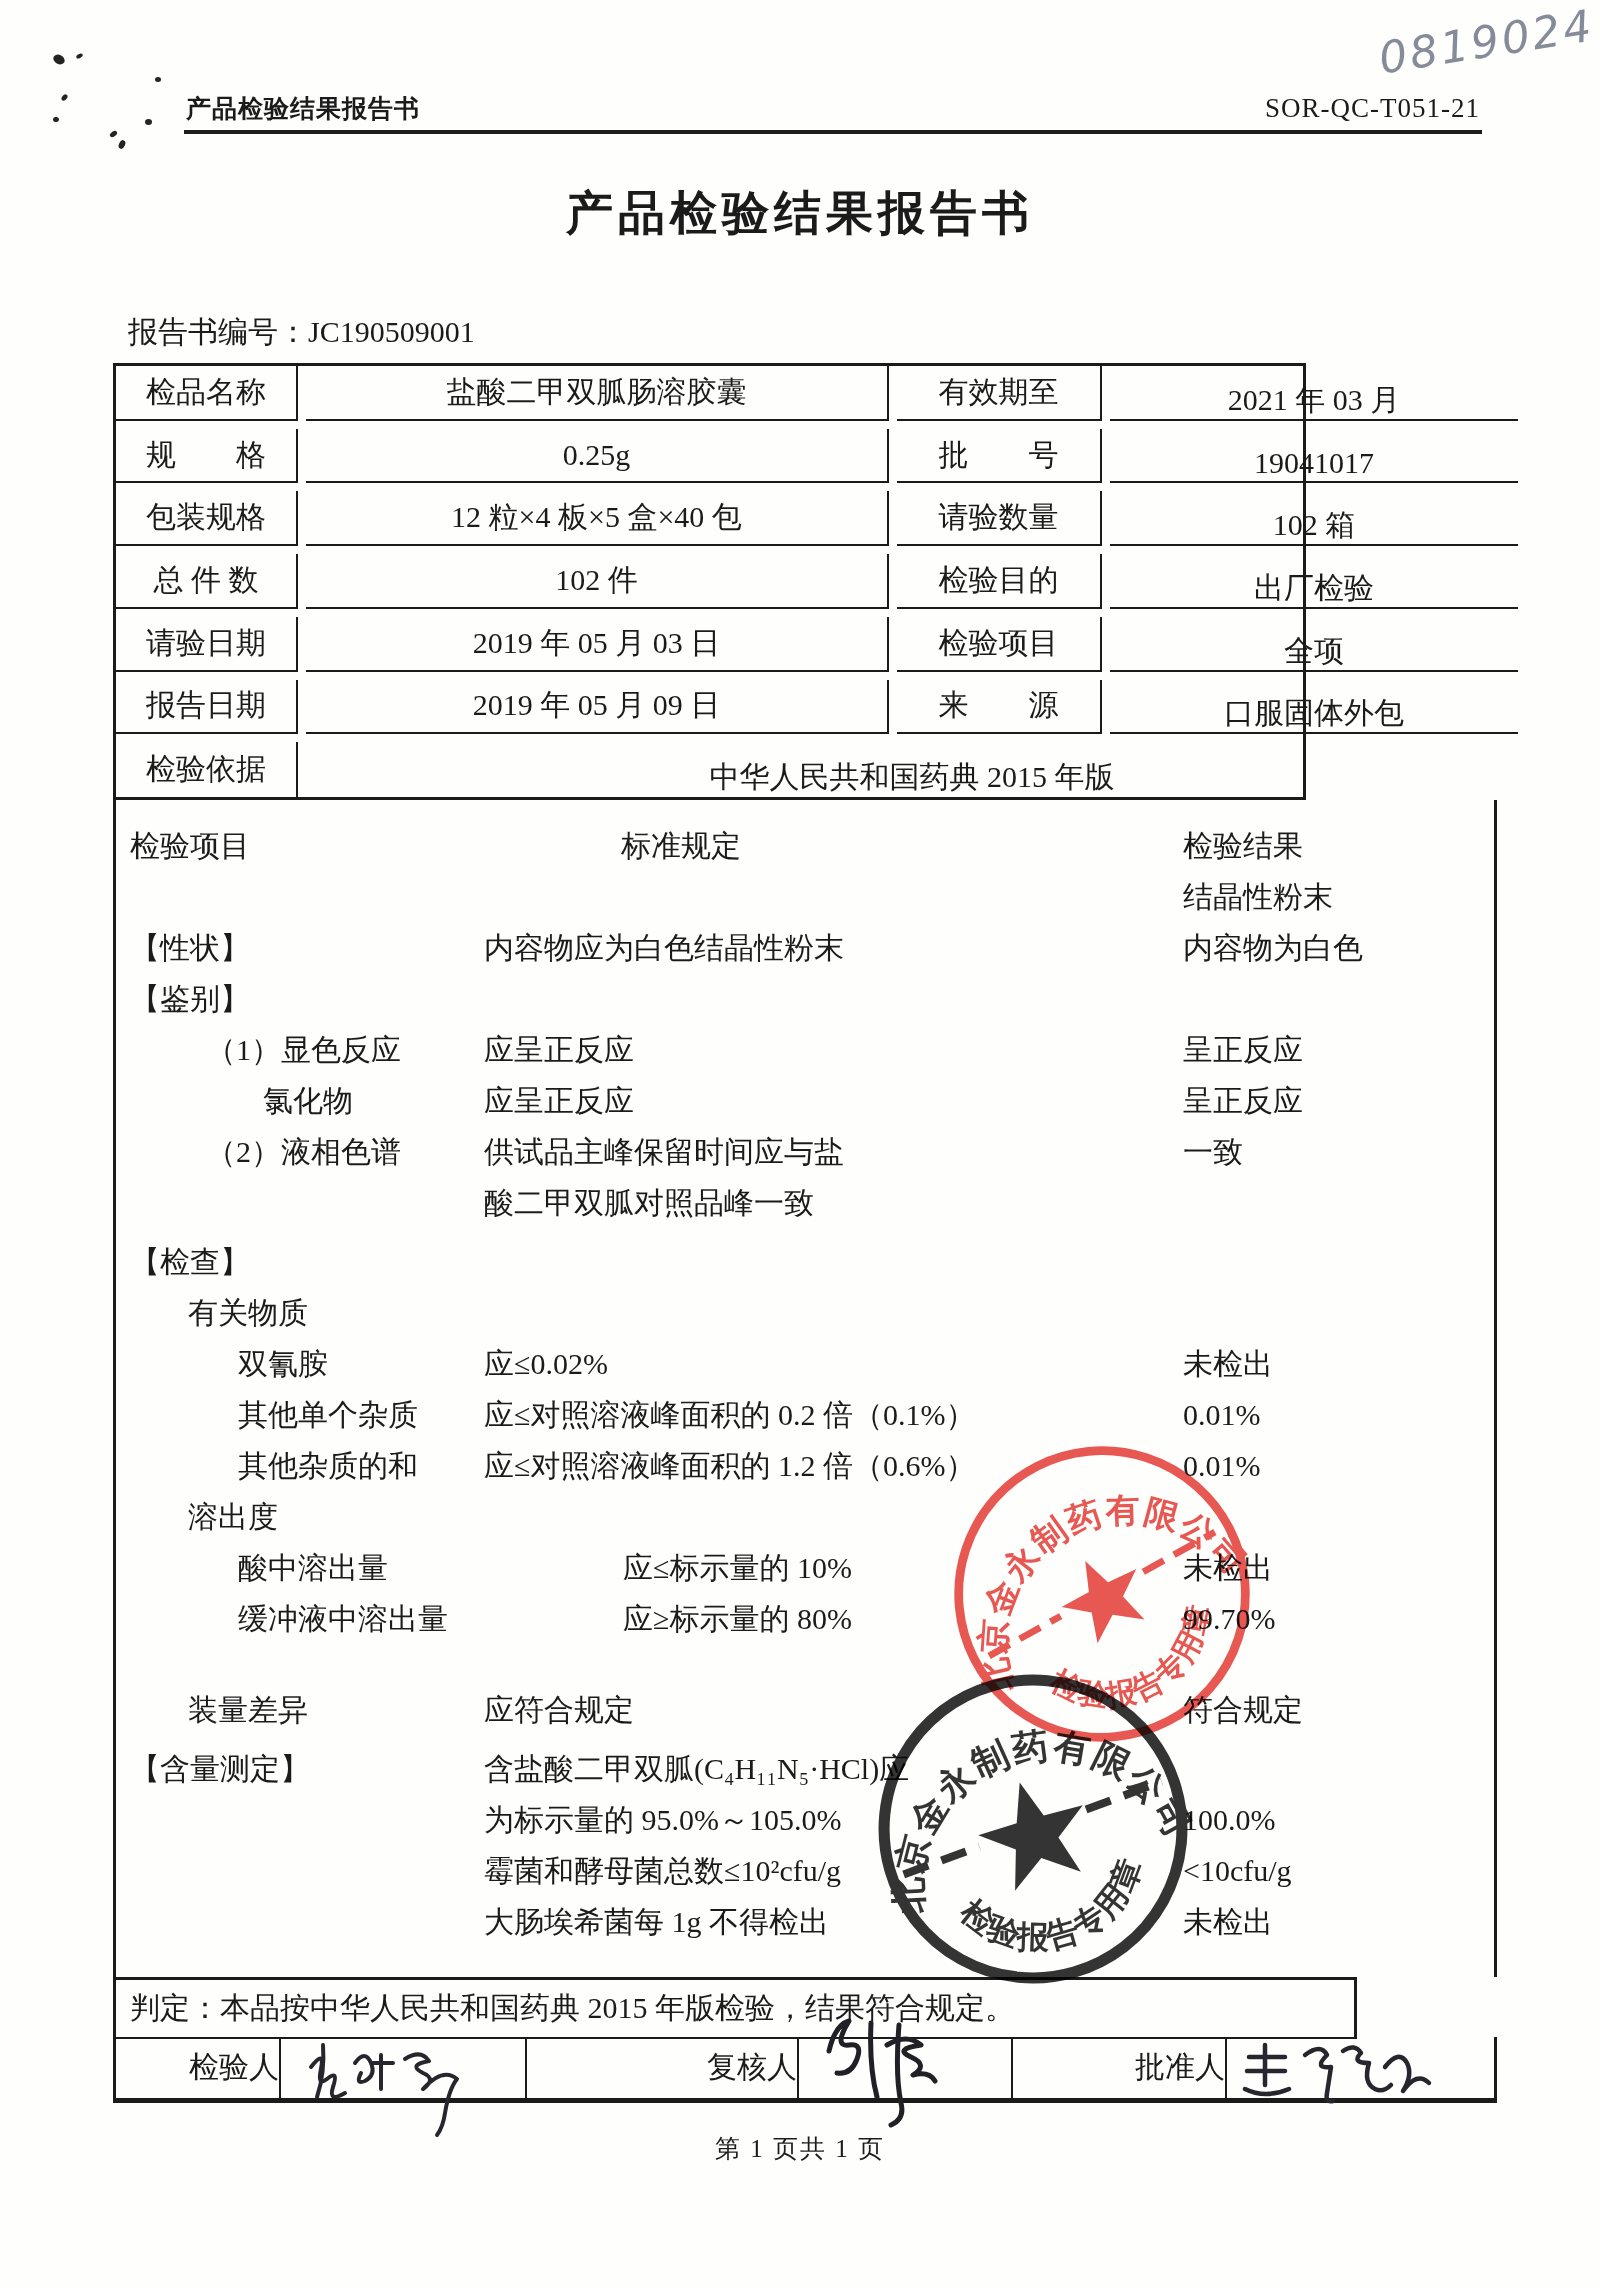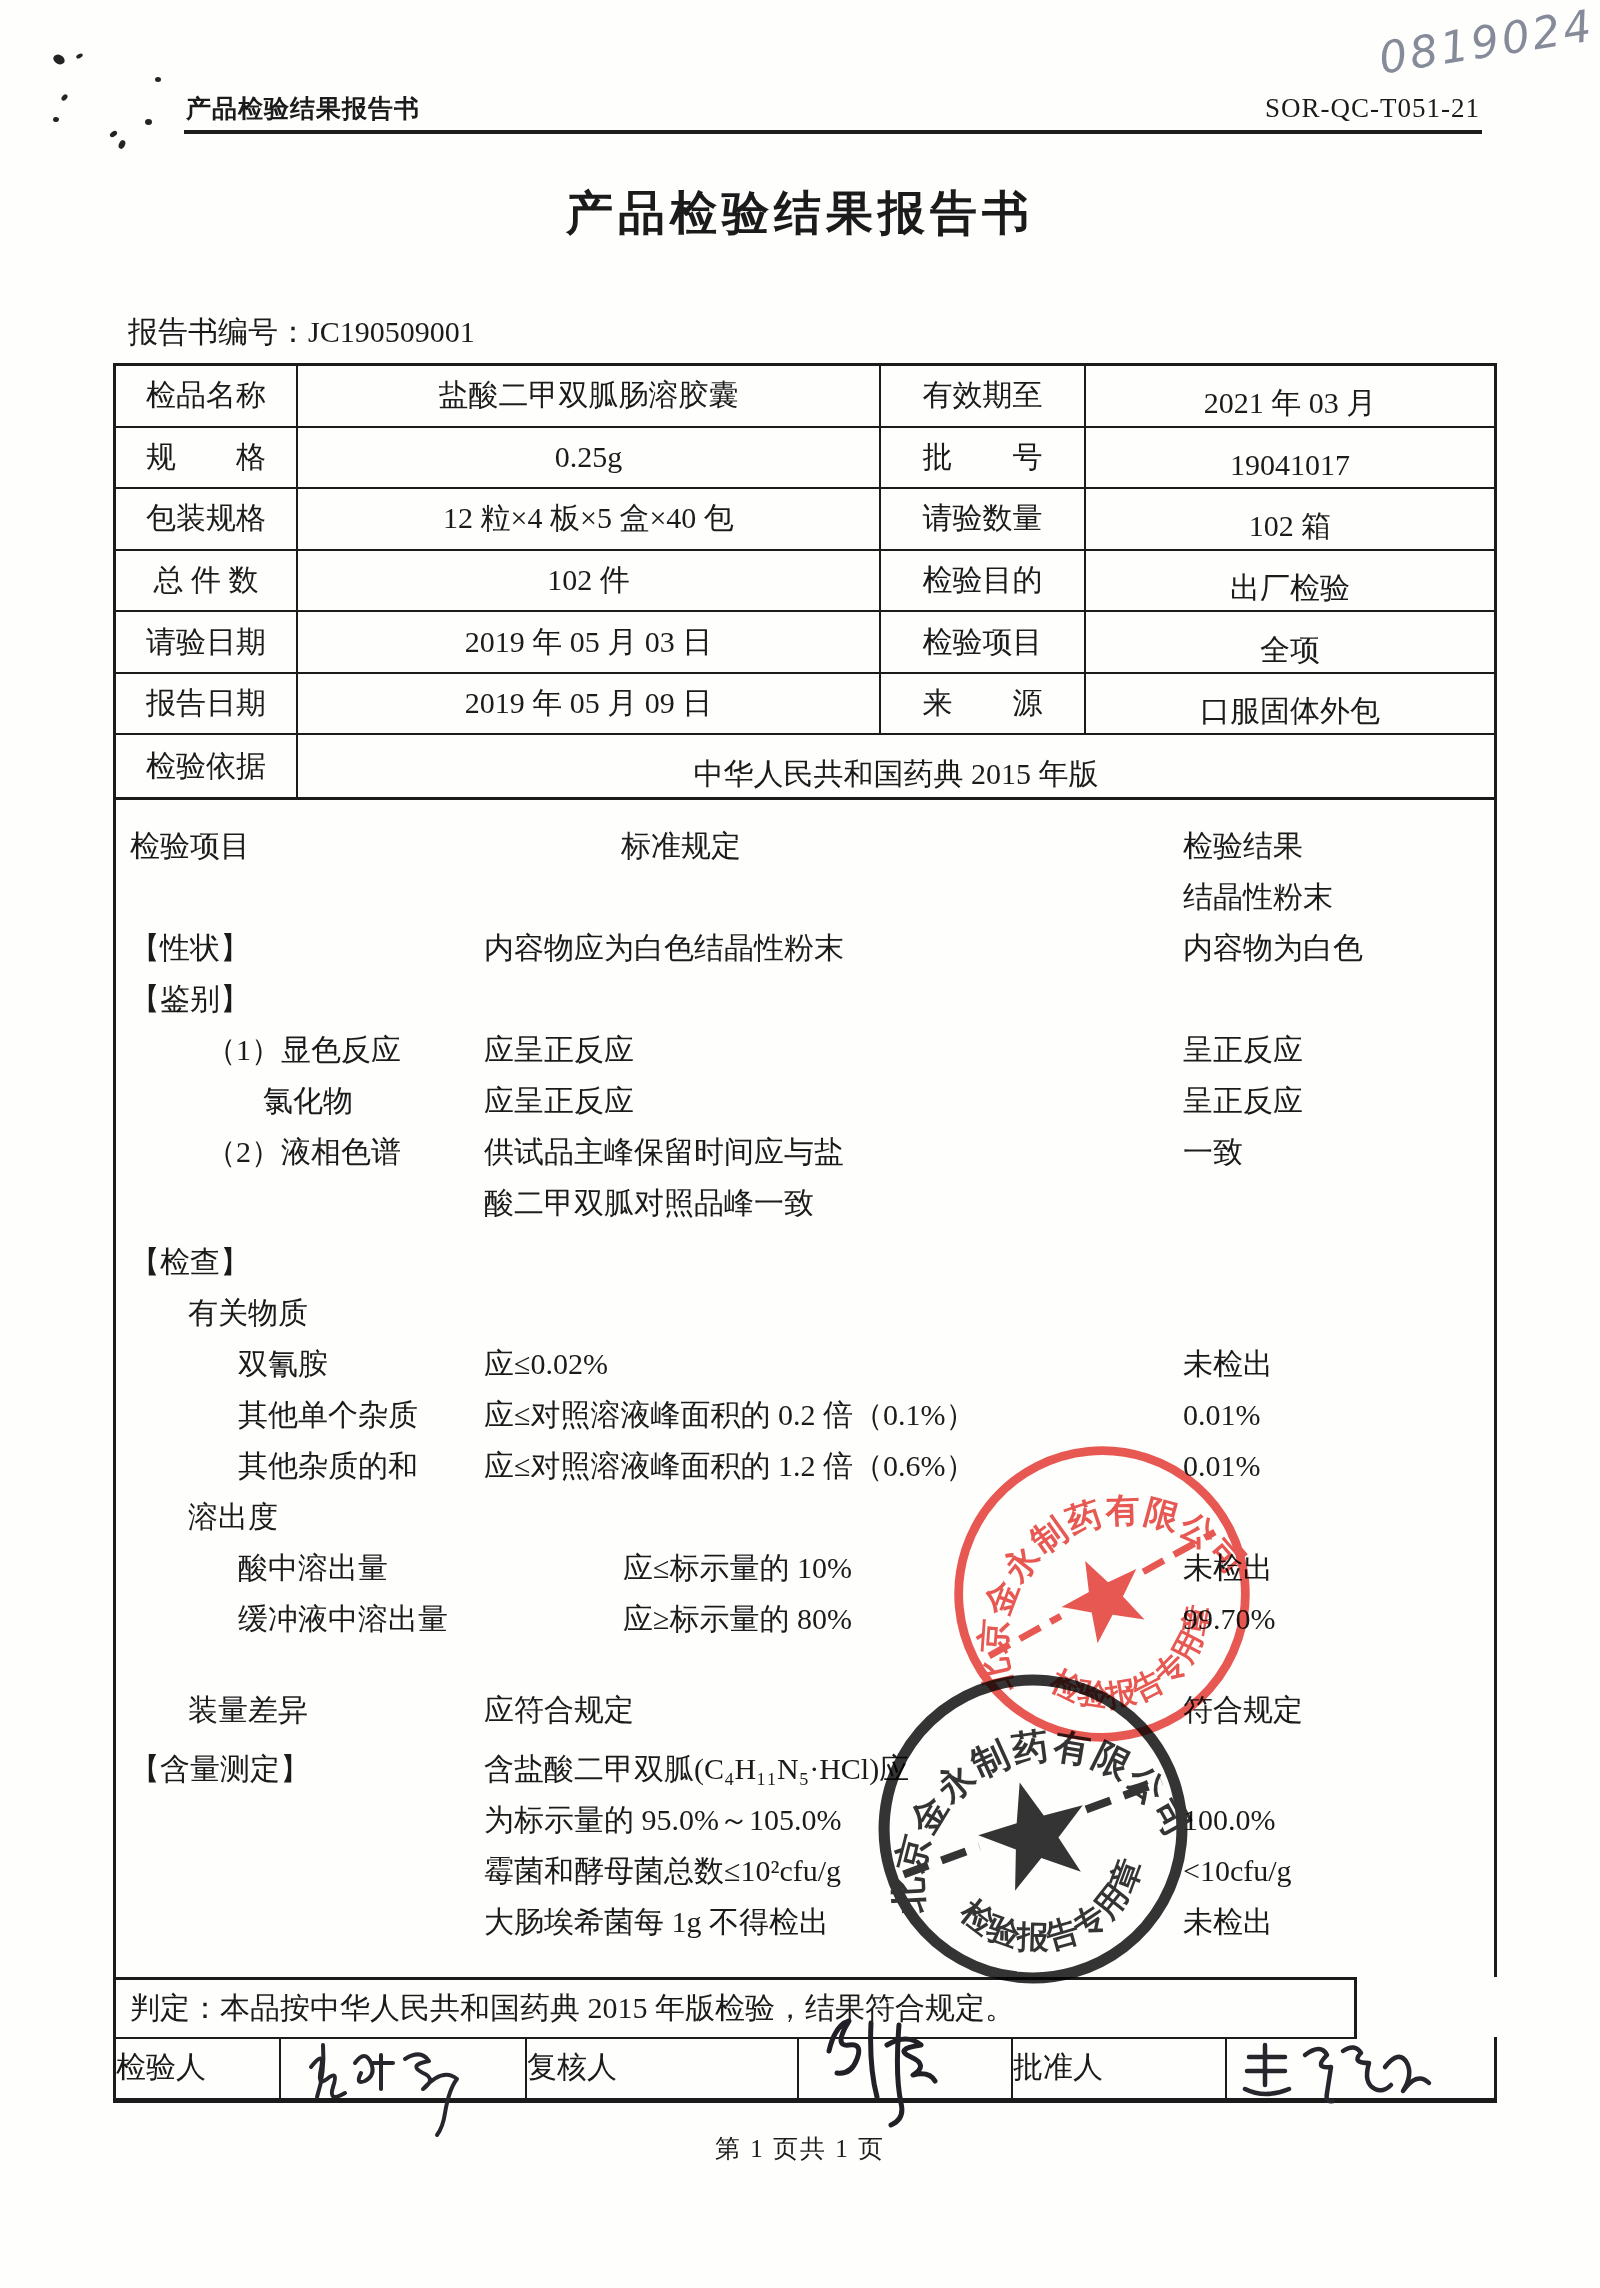--- a/index.html
+++ b/index.html
@@ -27,24 +27,24 @@
 
   .doc-title{
     position:absolute; left:0; top:182px; width:100%; text-align:center;
     font-size:47px; font-weight:bold; letter-spacing:5px; margin:0;
   }
 
   .report-no{position:absolute; left:128px; top:312px; font-size:30px;}
 
   
   .info-table{
-    position:absolute; left:113px; top:363px; width:1384px; height:437px;
+    position:absolute; left:113px; top:363px; width:1193px; height:437px;
     border:3px solid #1b1b1b; box-sizing:border-box;
     display:grid; grid-template-columns:182px 583px 205px 408px;
-    grid-auto-rows:1fr; font-size:30px;
+    grid-auto-rows:1fr; font-size:30px;gap:8px;
   }
   .cell{border-right:2px solid #1b1b1b; border-bottom:2px solid #1b1b1b;
         display:flex; align-items:center; justify-content:center;
         white-space:nowrap; overflow:hidden;}
   .cell.lastcol{border-right:none;margin-top:16px;}
   .cell.lastrow{border-bottom:none;}
   .cell.span3{grid-column:2 / span 3;}
 
   
   .results-box{
@@ -70,21 +70,21 @@
 
   
   .signoff{
     position:absolute; left:113px; top:2037px; width:1384px; height:66px;
     border:3px solid #1b1b1b; border-top:none; border-bottom-width:5px;
     box-sizing:border-box;
     display:grid; grid-template-columns:165px 246px 272px 214px 214px 273px;
     font-size:30px;
   }
   .so-cell{border-right:2px solid #1b1b1b; display:flex; align-items:center;
-           justify-content:flex-start; overflow:visible; position:relative;}
+           justify-content:flex-end; overflow:visible; position:relative;}
   .so-cell:last-child{border-right:none;}
   .sig-svg{position:absolute; left:8px; top:-4px; overflow:visible;}
 
   .footer{
     position:absolute; left:0; top:2132px; width:100%; text-align:center;
     font-size:25px; letter-spacing:2px;
   }
 
   
   .stamp{position:absolute; mix-blend-mode:multiply;}

